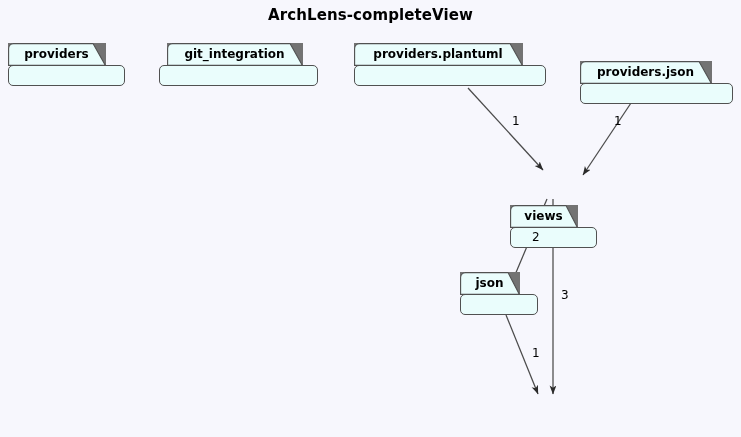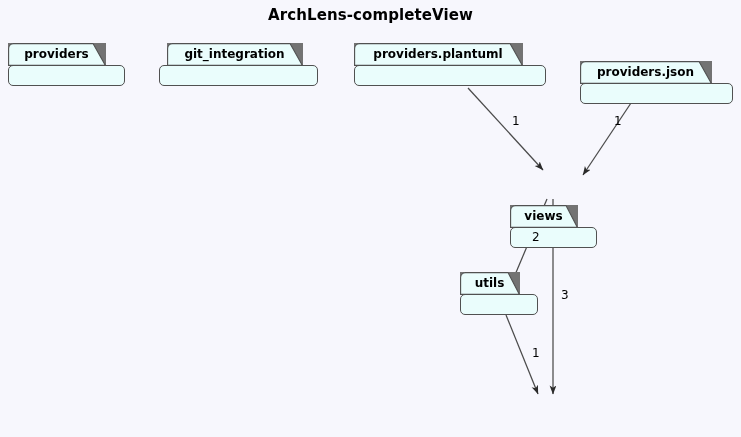--- a/index.html
+++ b/index.html
@@ -158,21 +158,21 @@
       <span class="pkg-label">views</span>
     </div>
   </div>
 
   <div class="pkg" style="left:460px; top:272px; width:78px; height:44px;">
     <div class="pkg-body" style="width:78px;"></div>
     <div class="pkg-tab" style="width:60px;">
       <svg class="pkg-tab-svg" width="60" height="23" viewBox="0 0 60 23" preserveAspectRatio="none">
         <path d="M5.5,0.6 L48,0.6 L59.4,22.4 L0.6,22.4 L0.6,5.5 A5,5 0 0 1 5.5,0.6 Z" fill="#eafdfc" stroke="#515151" stroke-width="1.1"></path>
       </svg>
-      <span class="pkg-label">utils</span>
+      <span class="pkg-label">json</span>
     </div>
   </div>
 
 
   <div class="edge-label" style="left:512px; top:114px;">1</div>
   <div class="edge-label" style="left:614px; top:114px;">1</div>
   <div class="edge-label" style="left:532px; top:230px;">2</div>
   <div class="edge-label" style="left:561px; top:288px;">3</div>
   <div class="edge-label" style="left:532px; top:346px;">1</div>
 

